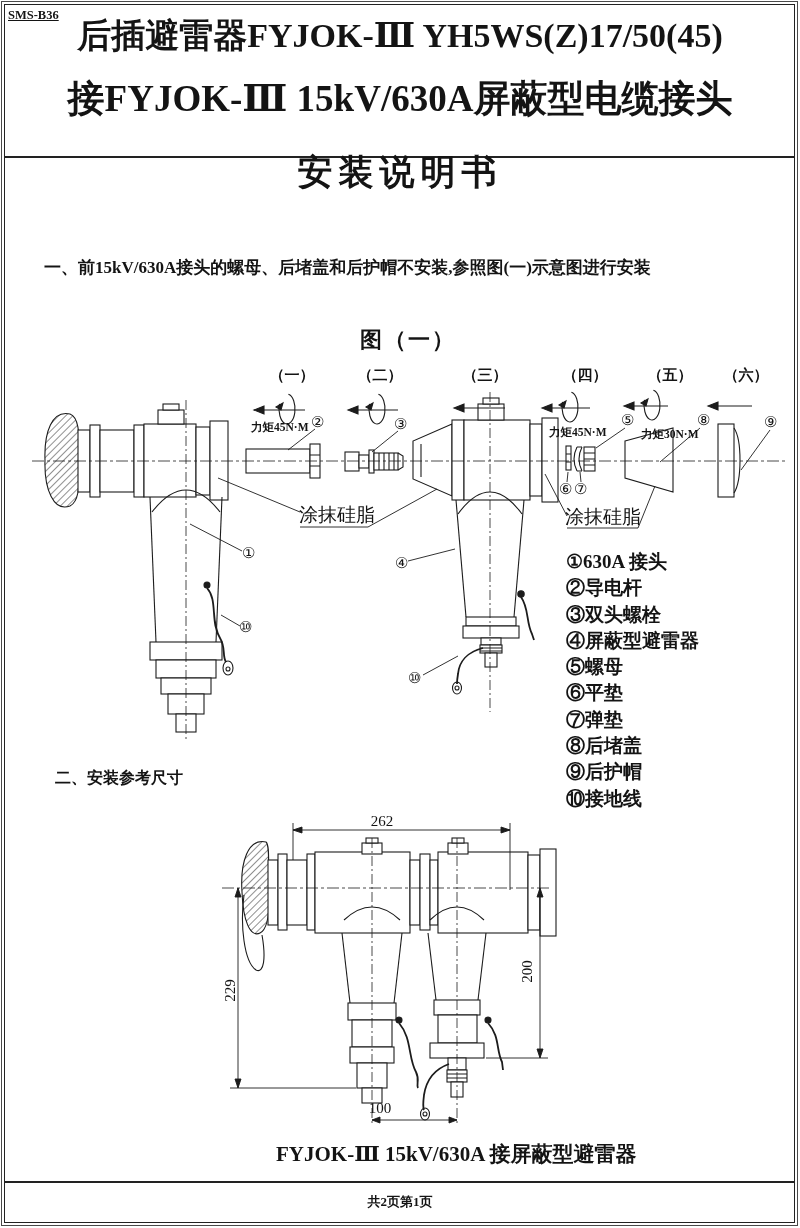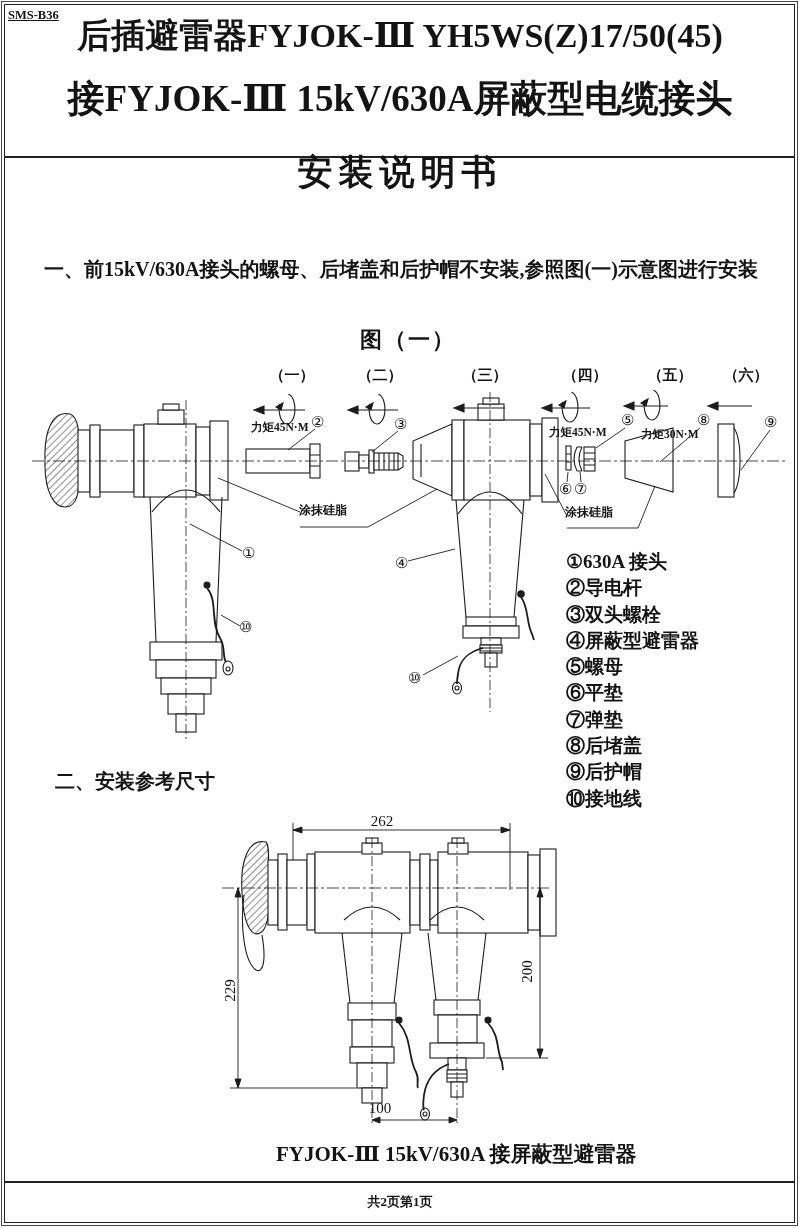--- a/index.html
+++ b/index.html
@@ -3,25 +3,25 @@
 <meta charset="utf-8">
 <style>
   html,body{margin:0;padding:0;background:#fff;}
   body{width:800px;height:1228px;position:relative;overflow:hidden;
        font-family:"Liberation Serif","DejaVu Serif",serif;color:#141414;}
   .abs{position:absolute;white-space:nowrap;}
   .frame-outer{position:absolute;left:1px;top:1px;right:2px;bottom:2px;border:1px solid #4a4a4a;}
   .frame-inner{position:absolute;left:4px;top:4px;right:5px;bottom:5px;border:1.6px solid #222;}
   .hsep{position:absolute;left:5px;width:790px;height:2px;background:#222;}
   .t1{font-weight:bold;text-align:center;width:800px;}
-  .heading{font-weight:bold;font-size:20px;}
+  .heading{font-weight:bold;font-size:17px;}
   .step{font-size:15px;font-weight:bold;transform:translateX(-50%);}
   .torque{font-size:11.5px;font-weight:bold;}
   .co{font-size:15px;line-height:15px;}
-  .grease{font-size:12px;font-weight:bold;}
+  .grease{font-size:19px;font-weight:normal;}
   .legend-line{font-size:19px;font-weight:bold;line-height:26.3px;}
   .dim{font-size:15px;width:40px;text-align:center;}
   .rot{transform:rotate(-90deg);}
   svg{position:absolute;left:0;top:0;}
   .txt{z-index:3;}
 </style>
 </head>
 <body>
 
 <div class="frame-outer"></div>
@@ -310,21 +310,21 @@
   <div class="legend-line">③双头螺栓</div>
   <div class="legend-line">④屏蔽型避雷器</div>
   <div class="legend-line">⑤螺母</div>
   <div class="legend-line">⑥平垫</div>
   <div class="legend-line">⑦弹垫</div>
   <div class="legend-line">⑧后堵盖</div>
   <div class="legend-line">⑨后护帽</div>
   <div class="legend-line">⑩接地线</div>
 </div>
 
-<div class="abs txt heading" style="left:55px;top:768px;font-size:20px;">二、安装参考尺寸</div>
+<div class="abs txt heading" style="left:55px;top:768px;font-size:16px;">二、安装参考尺寸</div>
 
 <div class="abs txt dim" style="left:362px;top:813px;">262</div>
 <div class="abs txt dim rot" style="left:210px;top:982px;">229</div>
 <div class="abs txt dim rot" style="left:507px;top:963px;">200</div>
 <div class="abs txt dim" style="left:360px;top:1100px;">100</div>
 
 <div class="abs txt" style="left:268px;top:1140px;font-size:21px;font-weight:bold;margin-left:8px;">FYJOK-Ⅲ 15kV/630A 接屏蔽型避雷器</div>
 
 <div class="abs txt t1" style="top:1193px;font-size:13px;">共2页第1页</div>
 

